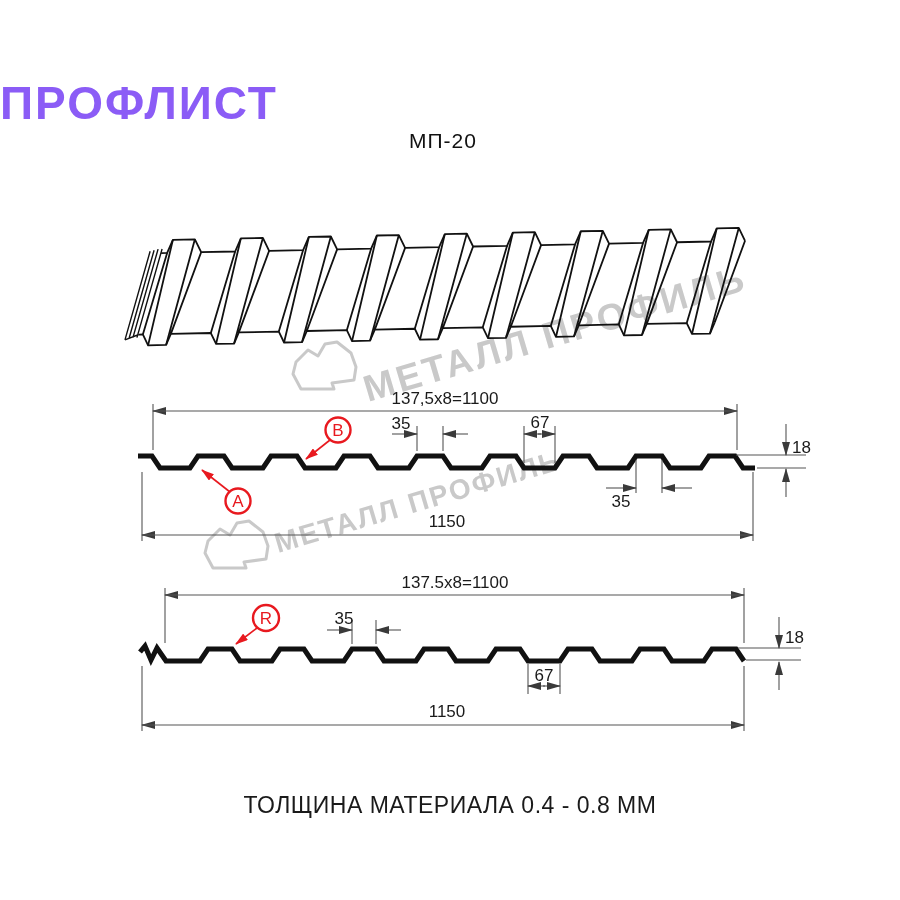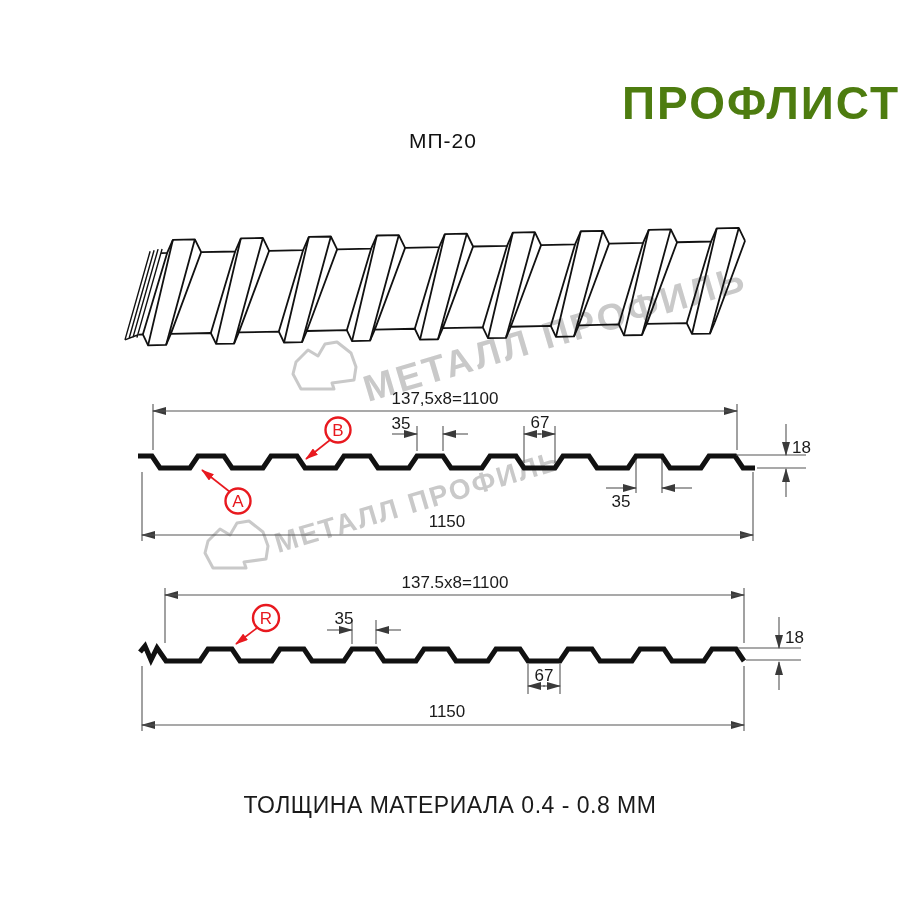--- a/index.html
+++ b/index.html
@@ -1,19 +1,19 @@
 <!DOCTYPE html>
 <html><head>
 <meta charset="utf-8">
 <style>
   html,body{margin:0;padding:0;background:#fff;}
   .page{position:relative;width:900px;height:900px;background:#ffffff;overflow:hidden;
         font-family:"Liberation Sans",sans-serif;color:#1a1a1a;}
-  .title{position:absolute;top:76px;left:0;width:900px;text-align:right;
-         font-size:46px;font-weight:700;letter-spacing:2px;color:#4d7c0f;}
+  .title{position:absolute;top:76px;left:0;width:900px;text-align:left;
+         font-size:46px;font-weight:700;letter-spacing:2px;color:#8b5cf6;}
   .subtitle{position:absolute;top:129px;left:0;width:886px;text-align:center;
          font-size:21px;font-weight:500;letter-spacing:1px;color:#111;}
   .caption{position:absolute;top:792px;left:0;width:900px;text-align:center;
          font-size:23px;font-weight:400;letter-spacing:0.5px;color:#1a1a1a;}
   svg{position:absolute;left:0;top:0;}
   .dim-text{font-family:"Liberation Sans",sans-serif;font-size:17px;fill:#1a1a1a;}
   .red-label{font-family:"Liberation Sans",sans-serif;font-size:17px;fill:#e8191f;}
   .wm-text{font-family:"Liberation Sans",sans-serif;font-weight:700;fill:#c9c9c9;}
 </style>
 </head>

